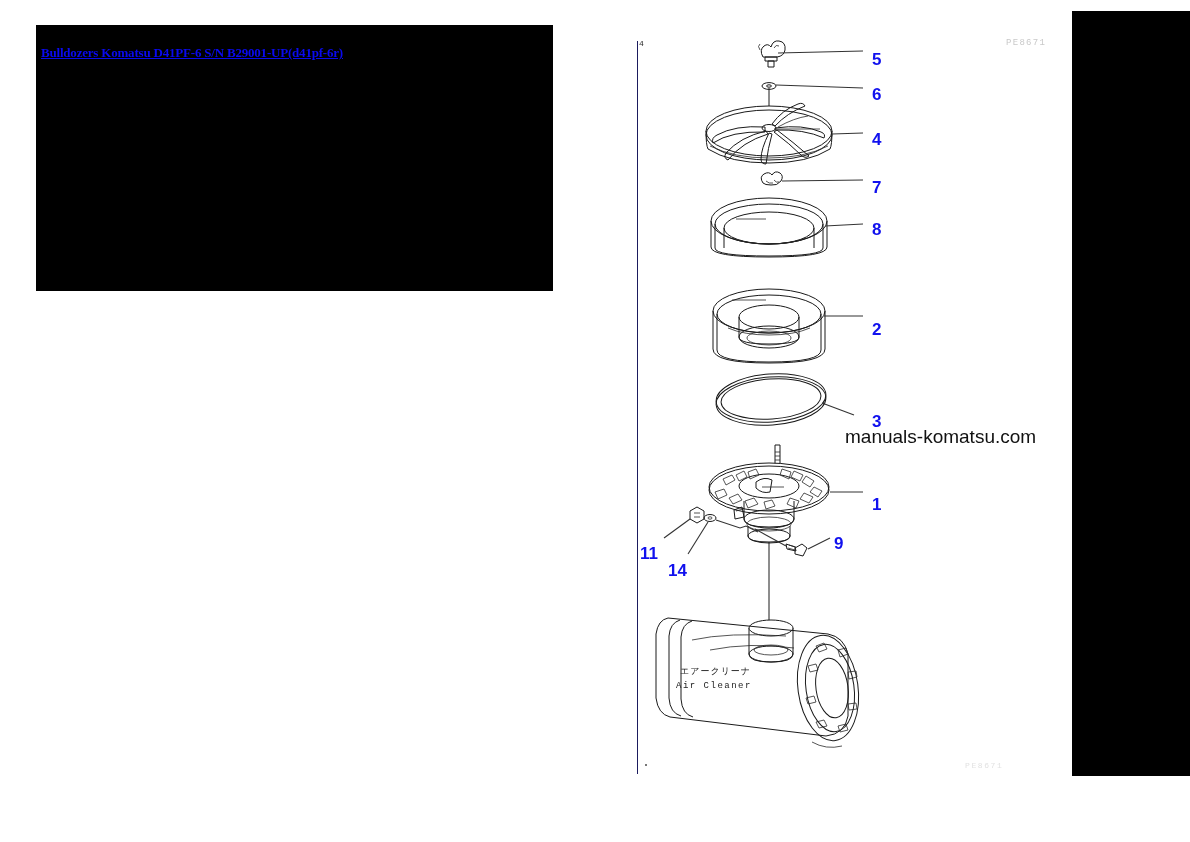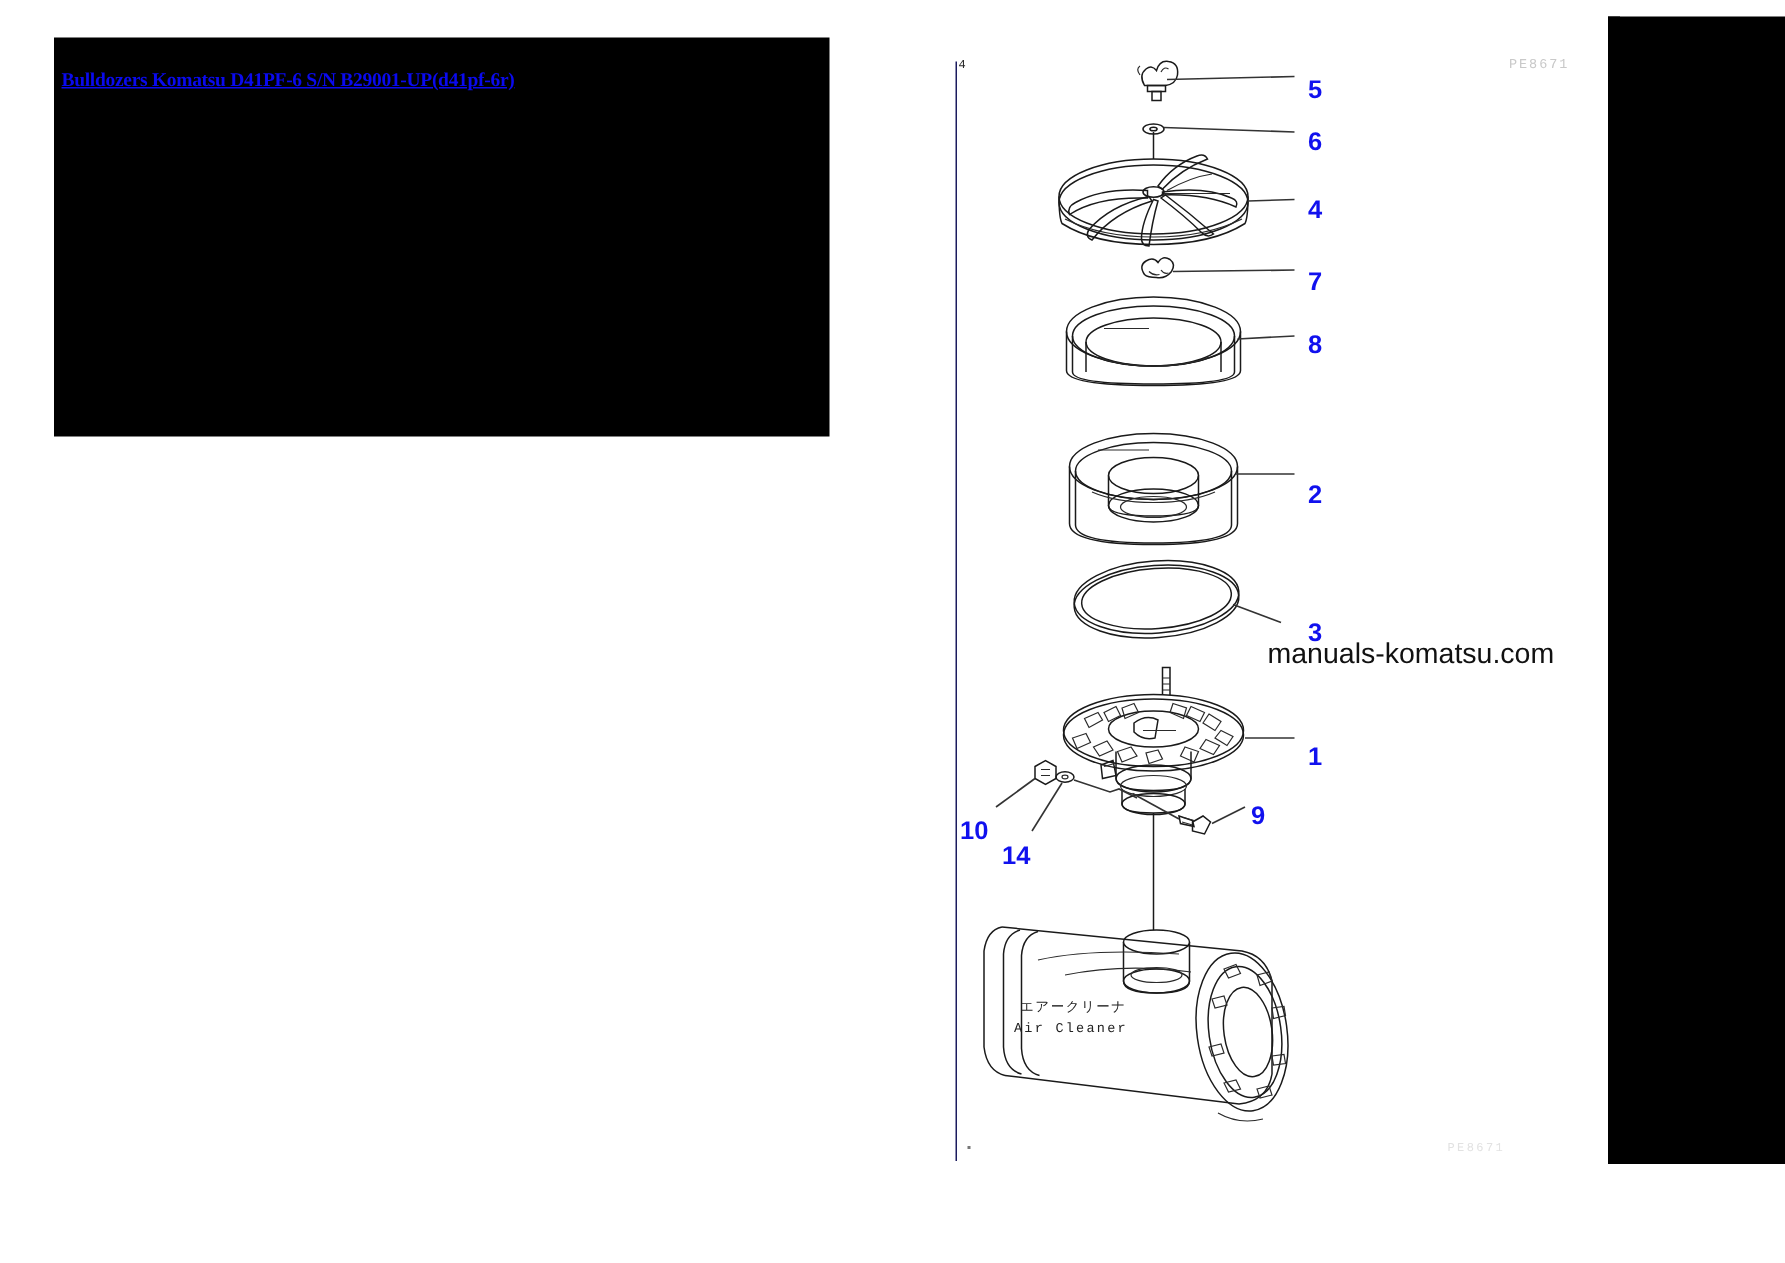--- a/index.html
+++ b/index.html
@@ -373,16 +373,16 @@
 
   <div class="callout" style="left:872px; top:51px;">5</div>
   <div class="callout" style="left:872px; top:86px;">6</div>
   <div class="callout" style="left:872px; top:131px;">4</div>
   <div class="callout" style="left:872px; top:179px;">7</div>
   <div class="callout" style="left:872px; top:221px;">8</div>
   <div class="callout" style="left:872px; top:321px;">2</div>
   <div class="callout" style="left:872px; top:413px;">3</div>
   <div class="callout" style="left:872px; top:496px;">1</div>
   <div class="callout" style="left:834px; top:535px;">9</div>
-  <div class="callout" style="left:640px; top:545px;">10</div>
+  <div class="callout" style="left:640px; top:545px;">11</div>
   <div class="callout" style="left:668px; top:562px;">14</div>
 
 </div>
 
 </body></html>

